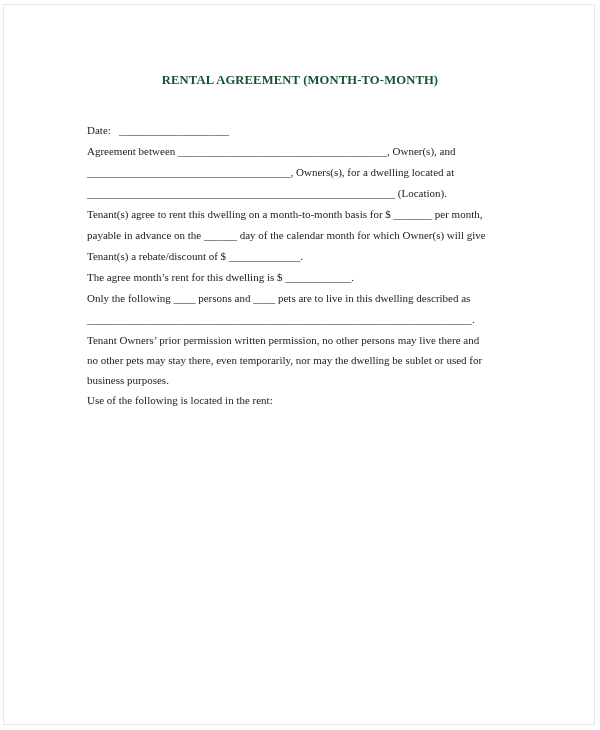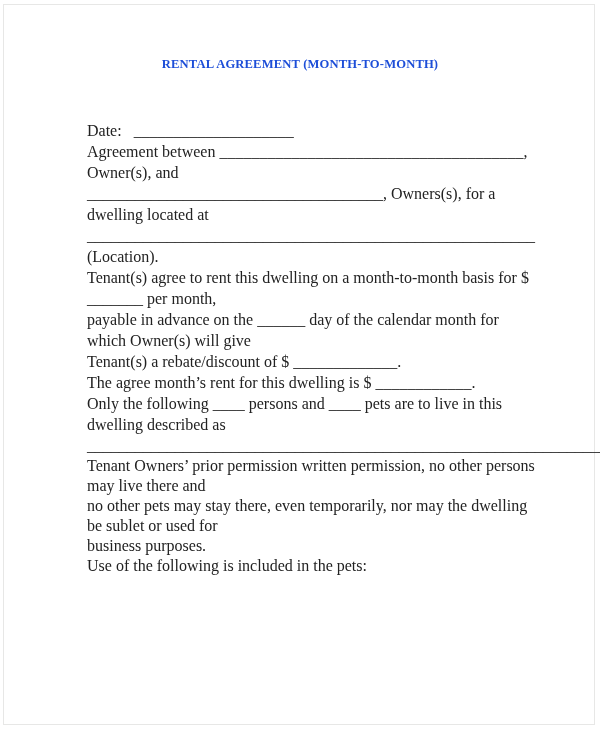--- a/index.html
+++ b/index.html
@@ -26,36 +26,36 @@
     right: 5px;
     bottom: 5px;
     border: 1px solid #e7e7e6;
     pointer-events: none;
   }
   .doc-title {
     position: absolute;
     left: 0;
     right: 0;
     top: 56px;
-    margin: 0;
+    margin: 16px;
     text-align: center;
     font-size: 12.6px;
     font-weight: bold;
     line-height: 17px;
-    color: #1d4ed8;
+    color: #14532d;
     letter-spacing: 0.15px;
     white-space: pre;
   }
   .content {
     position: absolute;
     left: 87px;
     top: 120px;
     width: 450px;
     color: #222222;
-    font-size: 16px;
+    font-size: 11px;
   }
   .content p {
     margin: 0;
     white-space: pre-wrap;
     line-height: 21px;
   }
   .p-date { margin-top: 0; }
   .p-parties { margin-top: 19px; }
   .p-rent-terms { margin-top: 17px; }
   .p-first-month { margin-top: 15px; }
@@ -90,15 +90,15 @@
 
 
 
     <p class="p-occupants">Only the following ____ persons and ____ pets are to live in this dwelling described as
 ______________________________________________________________________.</p>
 
     <p class="p-permission">Tenant Owners’ prior permission written permission, no other persons may live there and
 no other pets may stay there, even temporarily, nor may the dwelling be sublet or used for
 business purposes.</p>
 
-    <p class="p-included">Use of the following is included in the pets:</p>
+    <p class="p-included">Use of the following is located in the rent:</p>
   </div>
 </div>
 
 </body></html>

